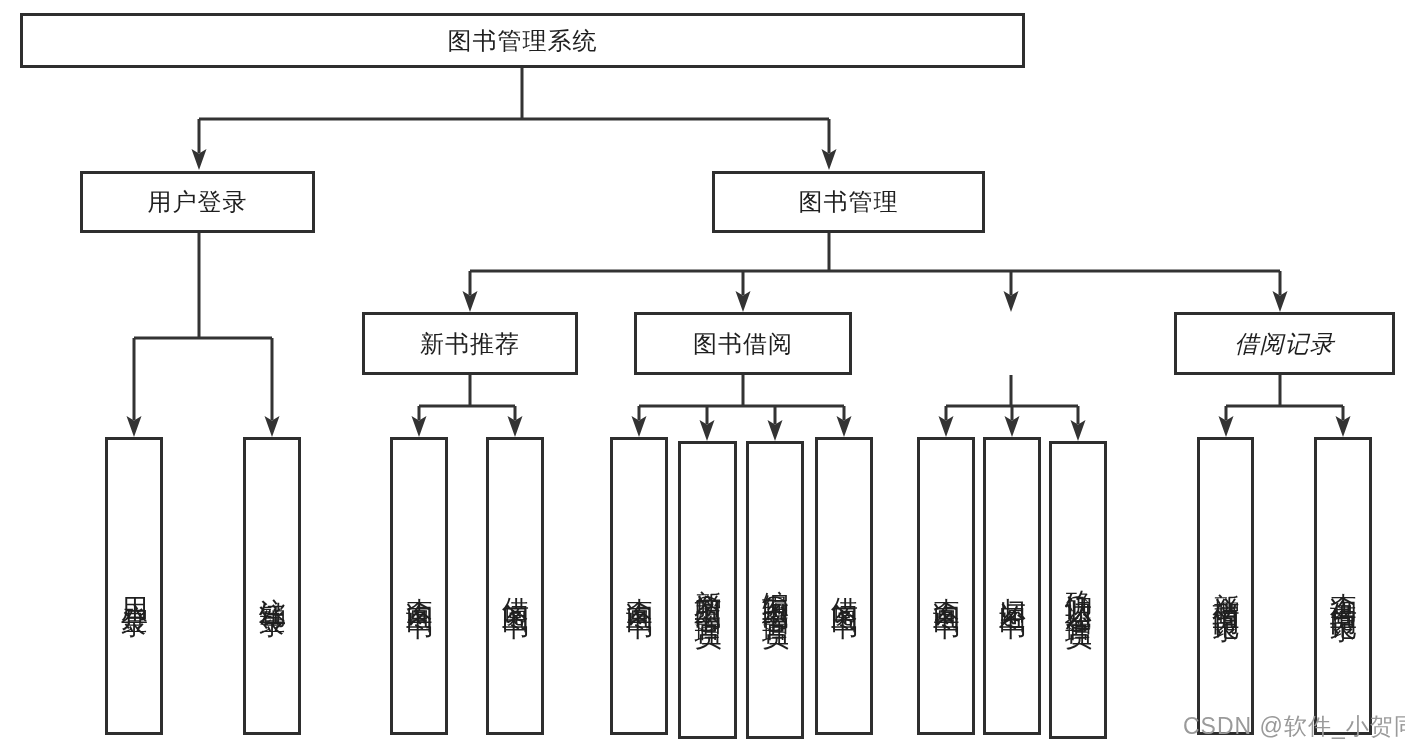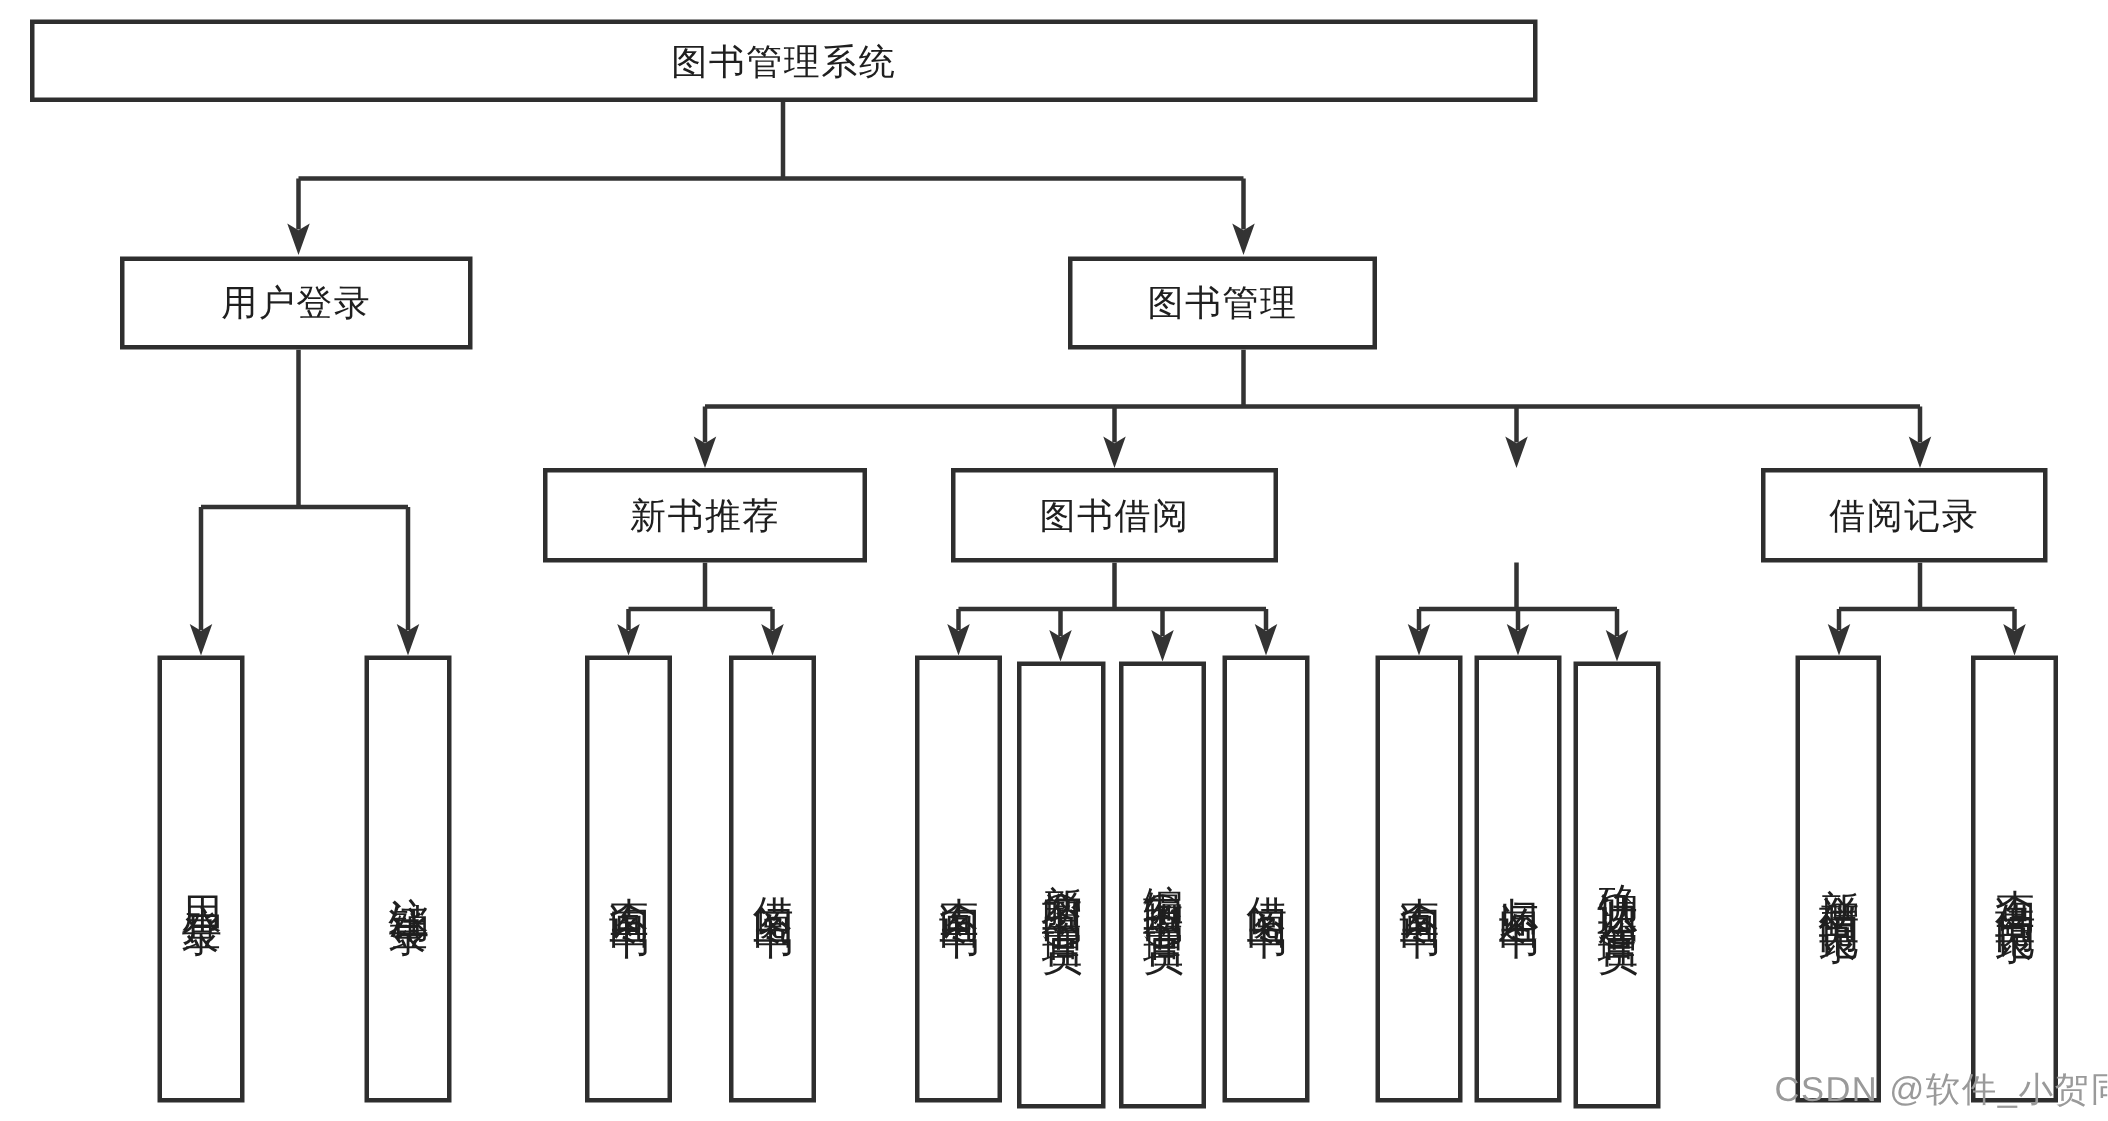--- a/index.html
+++ b/index.html
@@ -14,26 +14,26 @@
     color:#1f1f1f; z-index:2; text-align:right;
   }
   .h { font-size:24px; letter-spacing:1px; }
   .v { font-size:27px; }
   .v .vtxt { writing-mode:vertical-rl; text-orientation:mixed; letter-spacing:5px; line-height:1; }
 
   
   #root { left:20px; top:13px;  width:1005px; height:55px; }
   
   #b0   { left:80px;  top:171px; width:235px; height:62px; }
-  #b1   { left:712px; top:171px; width:206px; height:62px; }
+  #b1   { left:712px; top:171px; width:273px; height:62px; }
   
   #c0   { left:362px;  top:312px; width:216px; height:63px; }
   #c1   { left:634px;  top:312px; width:218px; height:63px; }
   #c2   { left:904px;  top:312px; width:214px; height:63px; }
-  #c3   { left:1174px; top:312px; width:191px; height:63px; }
+  #c3   { left:1174px; top:312px; width:221px; height:63px;font-style:italic; }
   
   #l0  { left:105px;  top:437px; width:58px; height:298px; }
   #l1  { left:243px;  top:437px; width:58px; height:298px; }
   #l2  { left:390px;  top:437px; width:58px; height:298px; }
   #l3  { left:486px;  top:437px; width:58px; height:298px; }
   #l4  { left:610px;  top:437px; width:58px; height:298px; }
   #l5  { left:678px;  top:441px; width:59px; height:298px; }
   #l6  { left:746px;  top:441px; width:58px; height:298px; }
   #l7  { left:815px;  top:437px; width:58px; height:298px; }
   #l8  { left:917px;  top:437px; width:58px; height:298px; }

